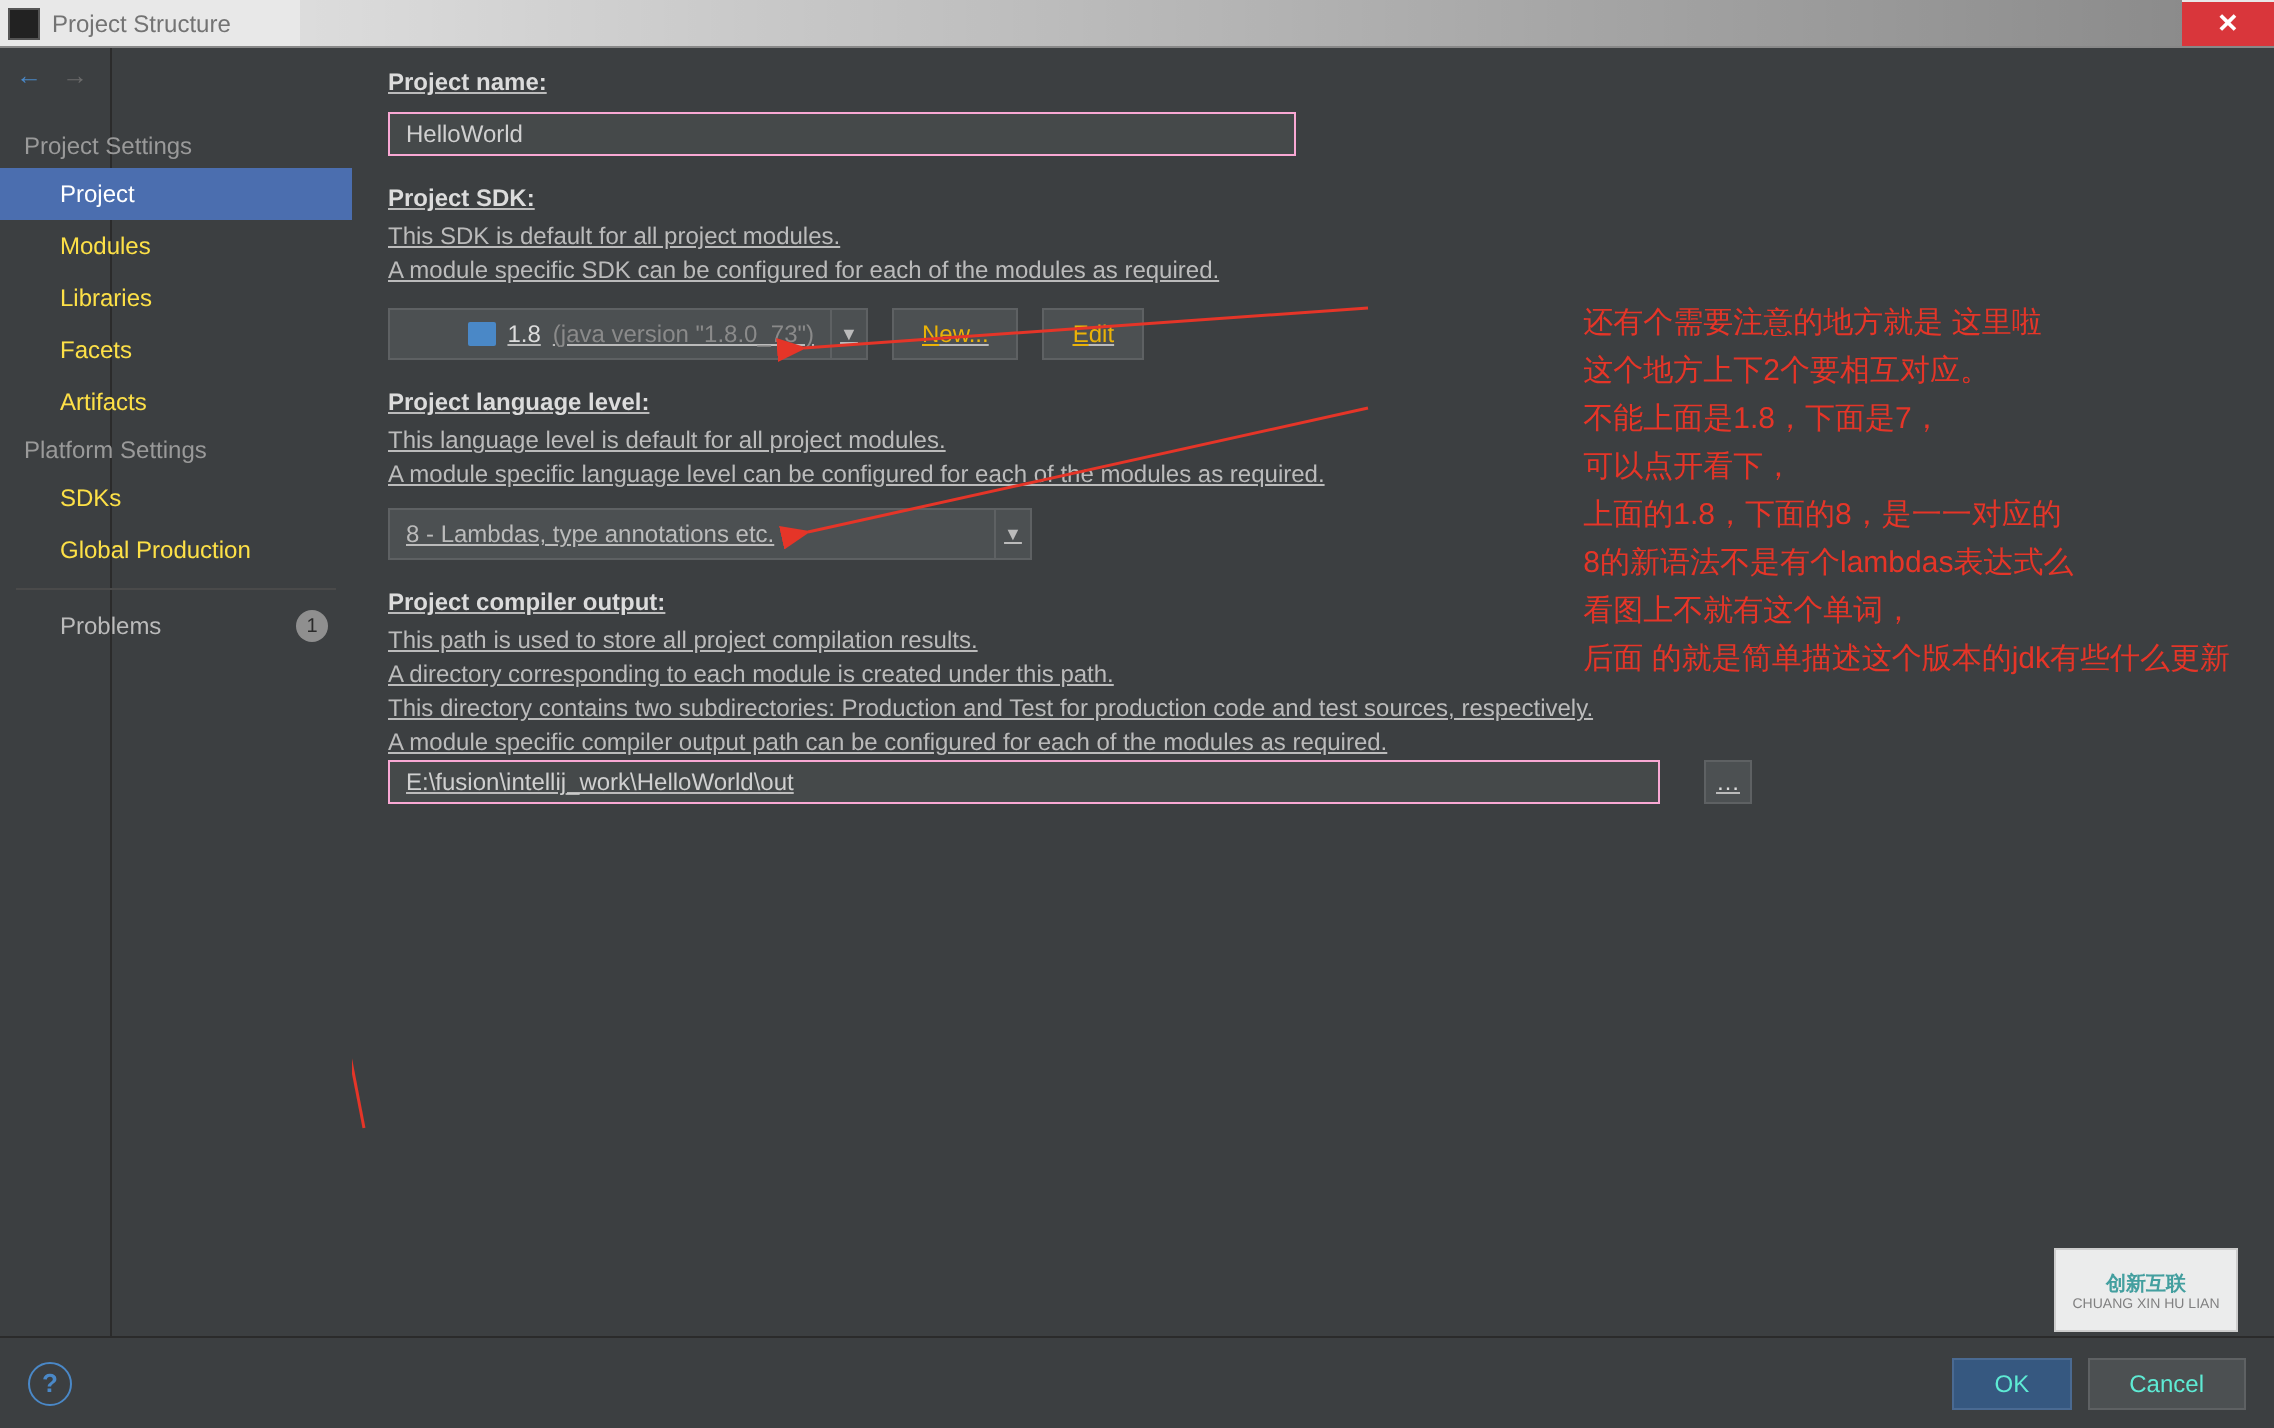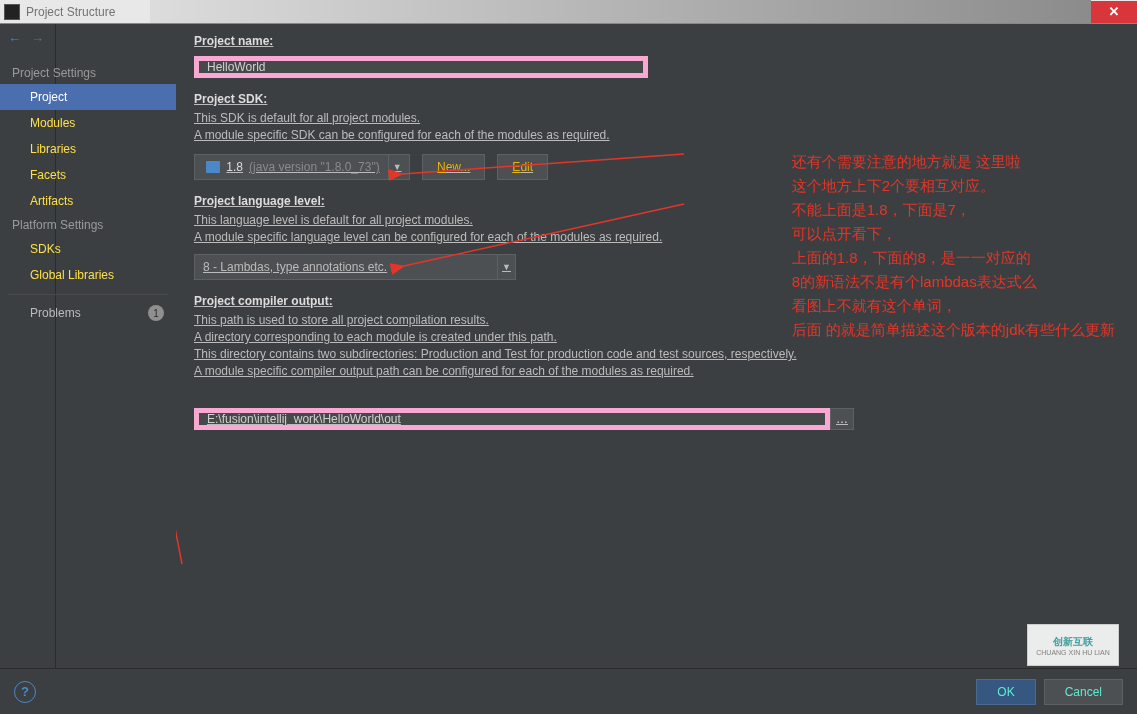--- a/index.html
+++ b/index.html
@@ -35,37 +35,37 @@
 .nav-divider { border-top: 1px solid #4a4a4a; margin: 6px 8px; }
 .problems-row { display: flex; justify-content: space-between; align-items: center; padding: 4px 12px 4px 30px; color: #bbbbbb; }
 .badge { background: #8f8f8f; color: #2b2b2b; border-radius: 8px; min-width: 16px; height: 16px; font-size: 10px; display: flex; align-items: center; justify-content: center; padding: 0 5px; }
 
 
 .main { flex: 1; background: #3c3f41; padding: 10px 18px; position: relative; font-size: 12px; }
 .field-label { font-weight: bold; color: #dcdcdc; margin-bottom: 4px; }
 .desc { color: #bbbbbb; line-height: 17px; }
 .section { margin-bottom: 14px; text-decoration: underline; }
 
-.text-input { background: #45494a; border: 5px solid #f9a8d4; color: #d0d0d0; padding: 3px 8px; font-size: 12px; height: 22px; }
+.text-input { background: #45494a; border: 1px solid #f9a8d4; color: #d0d0d0; padding: 3px 8px; font-size: 12px; height: 22px; }
 .project-name-input { width: 454px; margin-top: 4px; }
 
 .sdk-row { display: flex; align-items: center; gap: 12px; margin-top: 10px; }
 .combo { display: flex; align-items: center; background: #4c5052; border: 1px solid #5e6163; height: 26px; }
 .combo-content { padding: 0 8px; display: flex; align-items: center; gap: 6px; font-size: 12px; }
 .combo-dropdown { width: 18px; height: 100%; border-left: 1px solid #5e6163; display: flex; align-items: center; justify-content: center; color:#bbb; font-size:9px;}
 .folder-icon { width: 14px; height: 12px; background: #4a88c7; display: inline-block; border-radius: 1px; }
 .sdk-version { color: #dcdcdc; }
 .sdk-detail { color: #8a8a8a; }
 
 .btn { background: #4c5052; border: 1px solid #5e6163; color: #eab308; height: 26px; padding: 0 14px; font-size: 12px; cursor:pointer; }
 .btn .ul { text-decoration: underline; }
 
 .lang-combo { width: 322px; margin-top: 8px; justify-content: space-between; }
 
-.output-row { display: flex; align-items: flex-end; gap: 0; margin-top: 28px; }
+.output-row { display: flex; align-items: flex-end; gap: 22px; margin-top: 0; }
 .output-input { width: 636px; }
 .browse-btn { width: 24px; height: 22px; background: #4c5052; border: 1px solid #5e6163; color: #dcdcdc; font-size: 12px; display:flex; align-items:center; justify-content:center; cursor:pointer;}
 
 
 .annotation-block { position: absolute; right: 22px; top: 126px; color: #e53528; font-size: 15px; line-height: 24px; font-family: "Microsoft YaHei", sans-serif; }
 svg.overlay { position: absolute; top: 0; left: 0; pointer-events: none; }
 
 
 .bottombar { height: 46px; background: #3c3f41; border-top: 1px solid #2b2b2b; display: flex; align-items: center; padding: 0 14px; }
 .help-icon { width: 22px; height: 22px; border: 1.5px solid #4a88c7; border-radius: 50%; color: #4a88c7; display: flex; align-items: center; justify-content: center; font-size: 13px; font-weight: bold; }
@@ -104,42 +104,42 @@
     <div class="sidebar">
       <div class="nav-wrapper">
         <div class="section-header">Project Settings</div>
         <div class="nav-item selected">Project</div>
         <div class="nav-item">Modules</div>
         <div class="nav-item">Libraries</div>
         <div class="nav-item">Facets</div>
         <div class="nav-item">Artifacts</div>
         <div class="section-header">Platform Settings</div>
         <div class="nav-item">SDKs</div>
-        <div class="nav-item">Global Libraries</div>
+        <div class="nav-item">Global Production</div>
         <div class="nav-divider"></div>
         <div class="problems-row">
           <span>Problems</span>
           <span class="badge">1</span>
         </div>
       </div>
     </div>
 
     <div class="main">
 
       <div class="section">
         <div class="field-label">Project name:</div>
         <input class="text-input project-name-input" value="HelloWorld" style="">
       </div>
 
       <div class="section">
         <div class="field-label">Project SDK:</div>
         <div class="desc">This SDK is default for all project modules.</div>
         <div class="desc">A module specific SDK can be configured for each of the modules as required.</div>
         <div class="sdk-row">
-          <div class="combo" style="width:216px; justify-content:center;">
+          <div class="combo" style="width:240px; justify-content:flex-end;">
             <div class="combo-content">
               <span class="folder-icon"></span>
               <span class="sdk-version">1.8</span>
               <span class="sdk-detail">(java version "1.8.0_73")</span>
             </div>
             <div class="combo-dropdown">▼</div>
           </div>
           <button class="btn"><span class="ul">N</span><span>ew...</span></button>
           <button class="btn"><span class="ul">E</span><span>dit</span></button>
         </div>

